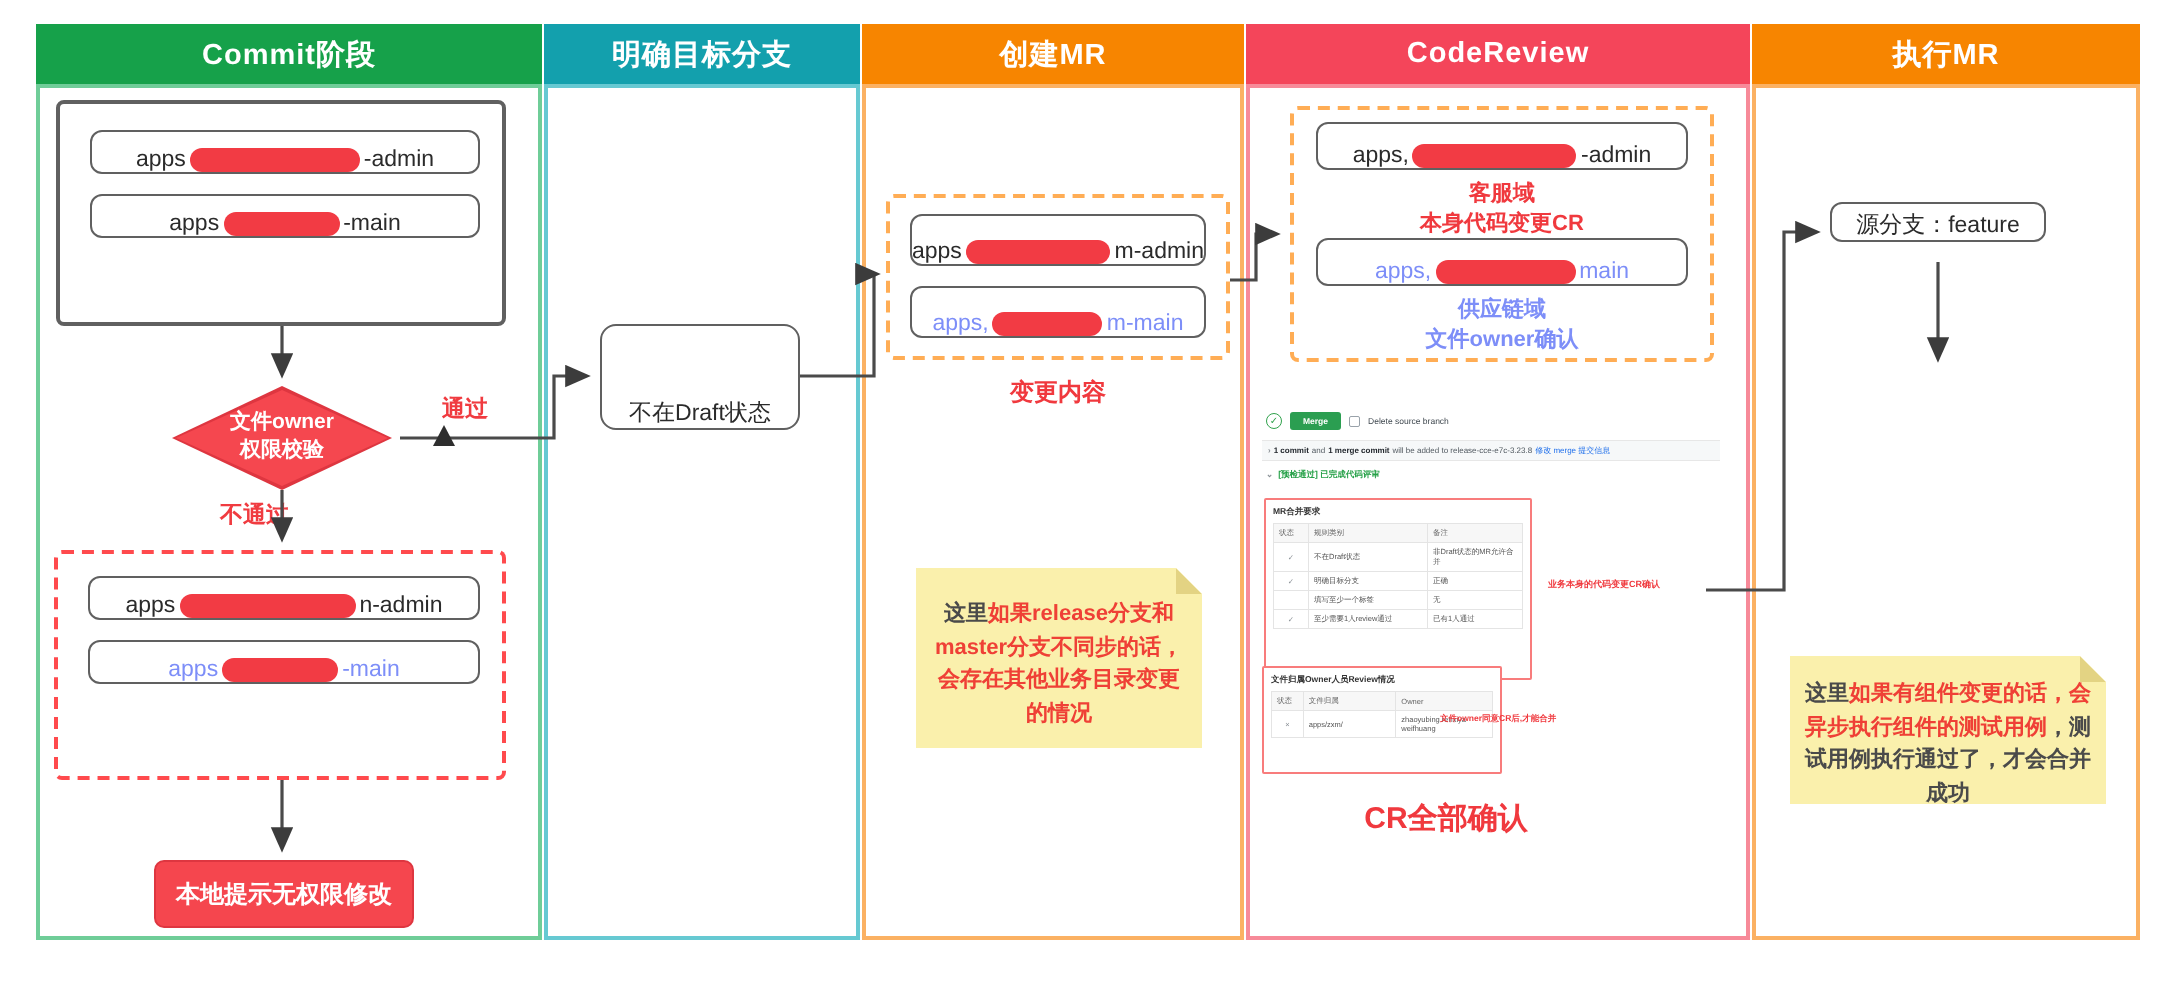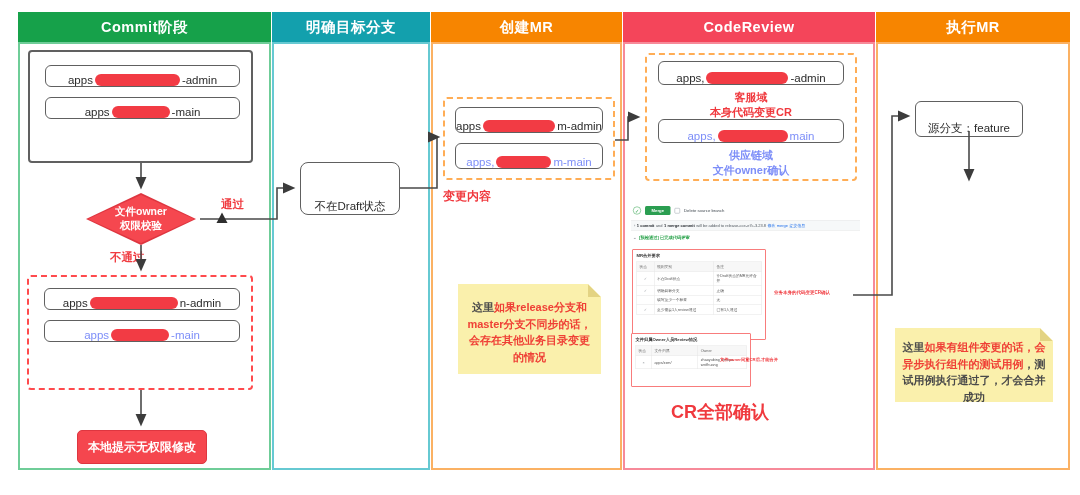--- a/index.html
+++ b/index.html
@@ -29,21 +29,21 @@
   .diamond{position:absolute;left:86px;top:193px;width:110px;height:52px;z-index:4;}
   .diamond .shape{position:absolute;inset:0;background:#de3640;clip-path:polygon(50% 0,100% 50%,50% 100%,0 50%);}
   .diamond .inner{position:absolute;inset:2px;background:#f5474f;clip-path:polygon(50% 0,100% 50%,50% 100%,0 50%);}
   .diamond .txt{position:absolute;inset:0;display:flex;flex-direction:column;align-items:center;justify-content:center;
         color:#fff;font-weight:bold;font-size:10.5px;line-height:1.3;}
 
   .edge-label{position:absolute;color:#f03b40;font-weight:bold;font-size:11.5px;z-index:5;}
   .redbtn{position:absolute;left:77px;top:430px;width:128px;height:32px;background:#f5464e;border:1.5px solid #de3640;
         border-radius:5px;color:#fff;font-weight:bold;font-size:12px;display:flex;align-items:center;justify-content:center;z-index:4;}
 
-  .caption-red{position:absolute;color:#f0393e;font-weight:bold;text-align:left;z-index:4;}
+  .caption-red{position:absolute;color:#f0393e;font-weight:bold;text-align:center;z-index:4;}
 
   .note{position:absolute;background:#faf0ac;clip-path:polygon(0 0,calc(100% - 13px) 0,100% 13px,100% 100%,0 100%);
         font-size:11px;line-height:1.5;text-align:center;font-weight:bold;box-sizing:border-box;z-index:4;margin-top:20px;}
   .note::after{content:"";position:absolute;top:0;right:0;width:13px;height:13px;background:#e3d383;
         clip-path:polygon(0 0,100% 100%,0 100%);}
   .note .dark{color:#4a4a4a}.note .red{color:#ef4036}
 
   .cap2{line-height:1.35;font-size:11px;font-weight:bold;text-align:center;position:absolute;z-index:4;white-space:nowrap;}
 
   
@@ -241,23 +241,23 @@
           <td style="white-space:normal;width:90px;">zhaoyubing renxiya weifhuang</td>
         </tr>
       </tbody>
         </table>
     </div>
 
     <div class="ann" id="ann1">业务本身的代码变更CR确认</div>
     <div class="ann" id="ann2">文件owner同意CR后,才能合并</div>
   </div>
 
-  <div class="caption-red" style="left:623px;top:400px;width:200px;font-size:18px;padding-left:48px;">CR全部确认</div>
-
-  <div class="nbox" style="left:915px;top:101px;width:108px;height:36px;">源分支：feature</div>
+  <div class="caption-red" style="left:623px;top:400px;width:200px;font-size:15px;">CR全部确认</div>
+
+  <div class="nbox" style="left:915px;top:101px;width:108px;height:20px;">源分支：feature</div>
 
   <div class="note" style="left:895px;top:308px;width:158px;height:74px;padding:11px 7px 16px;">
     <span class="dark">这里</span><span class="red">如果有组件变更的话，会异步执行组件的测试用例</span><span class="dark">，测试用例执行通过了，才会合并成功</span>
   </div>
 
   <svg id="wires" width="1080" height="495">
     <defs>
       <marker id="ah" markerWidth="9" markerHeight="8" refX="6.5" refY="3.5" orient="auto">
         <path d="M0,0 L8,3.5 L0,7 z" fill="#3c3c3c"></path>
       </marker>

